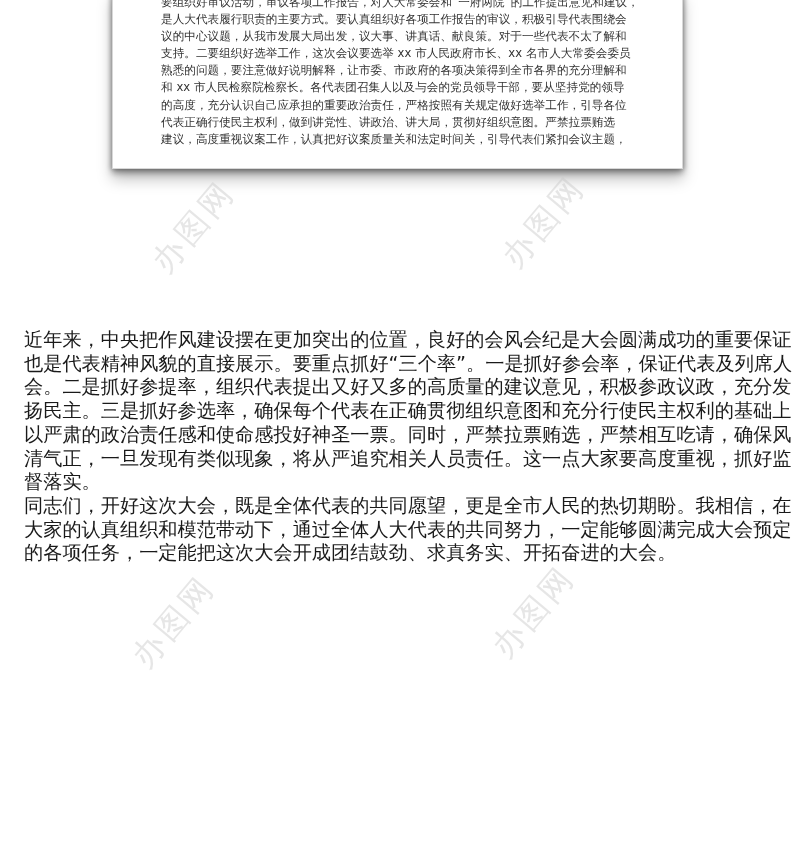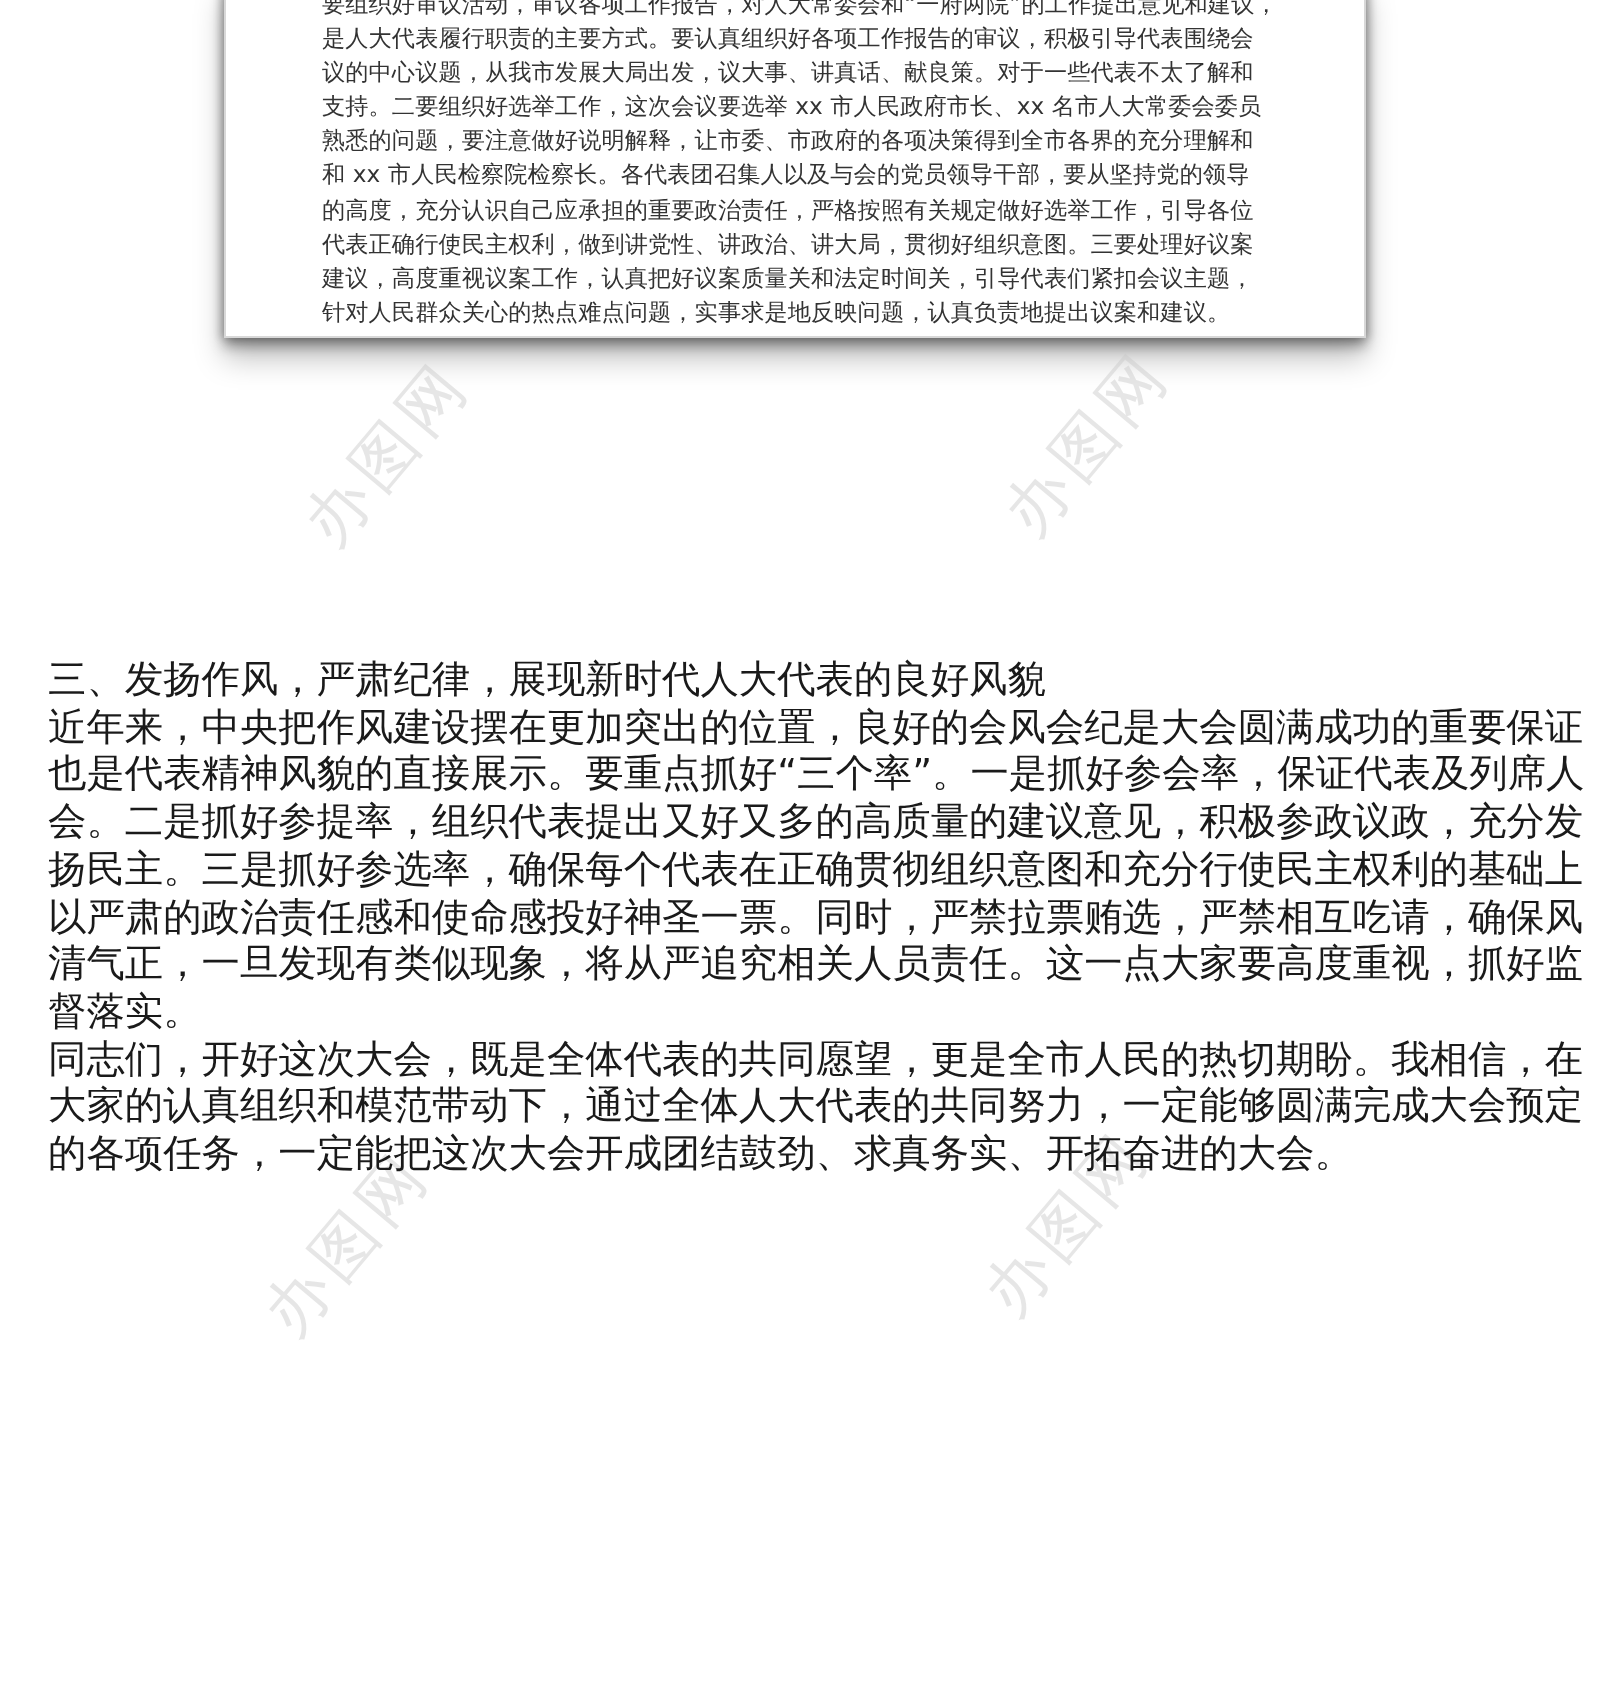--- a/index.html
+++ b/index.html
@@ -71,33 +71,31 @@
 
 <div class="doc-card">
   <div class="doc-card-text">
     <span class="line">要组织好审议活动，审议各项工作报告，对人大常委会和“一府两院”的工作提出意见和建议，</span>
     <span class="line">是人大代表履行职责的主要方式。要认真组织好各项工作报告的审议，积极引导代表围绕会</span>
     <span class="line">议的中心议题，从我市发展大局出发，议大事、讲真话、献良策。对于一些代表不太了解和</span>
     <span class="line">支持。二要组织好选举工作，这次会议要选举 xx 市人民政府市长、xx 名市人大常委会委员</span>
     <span class="line">熟悉的问题，要注意做好说明解释，让市委、市政府的各项决策得到全市各界的充分理解和</span>
     <span class="line">和 xx 市人民检察院检察长。各代表团召集人以及与会的党员领导干部，要从坚持党的领导</span>
     <span class="line">的高度，充分认识自己应承担的重要政治责任，严格按照有关规定做好选举工作，引导各位</span>
-    <span class="line">代表正确行使民主权利，做到讲党性、讲政治、讲大局，贯彻好组织意图。三要处理好议案</span>
+    <span class="line">代表正确行使民主权利，做到讲党性、讲政治、讲大局，贯彻好组织意图。严禁拉票贿选</span>
     <span class="line">建议，高度重视议案工作，认真把好议案质量关和法定时间关，引导代表们紧扣会议主题，</span>
-    <span class="line">针对人民群众关心的热点难点问题，实事求是地反映问题，认真负责地提出议案和建议。</span>
   </div>
 </div>
 
 <div class="watermark" style="left:140px; top:205px;">办图网</div>
 <div class="watermark" style="left:490px; top:200px;">办图网</div>
 <div class="watermark" style="left:120px; top:600px;">办图网</div>
 <div class="watermark" style="left:480px; top:590px;">办图网</div>
 
 <div class="main-text">
-  <span class="line">三、发扬作风，严肃纪律，展现新时代人大代表的良好风貌</span>
   <span class="line">近年来，中央把作风建设摆在更加突出的位置，良好的会风会纪是大会圆满成功的重要保证，</span>
   <span class="line">也是代表精神风貌的直接展示。要重点抓好“三个率”。一是抓好参会率，保证代表及列席人</span>
   <span class="line">会。二是抓好参提率，组织代表提出又好又多的高质量的建议意见，积极参政议政，充分发</span>
   <span class="line">扬民主。三是抓好参选率，确保每个代表在正确贯彻组织意图和充分行使民主权利的基础上，</span>
   <span class="line">以严肃的政治责任感和使命感投好神圣一票。同时，严禁拉票贿选，严禁相互吃请，确保风</span>
   <span class="line">清气正，一旦发现有类似现象，将从严追究相关人员责任。这一点大家要高度重视，抓好监</span>
   <span class="line">督落实。</span>
   <span class="line">同志们，开好这次大会，既是全体代表的共同愿望，更是全市人民的热切期盼。我相信，在</span>
   <span class="line">大家的认真组织和模范带动下，通过全体人大代表的共同努力，一定能够圆满完成大会预定</span>
   <span class="line">的各项任务，一定能把这次大会开成团结鼓劲、求真务实、开拓奋进的大会。</span>

